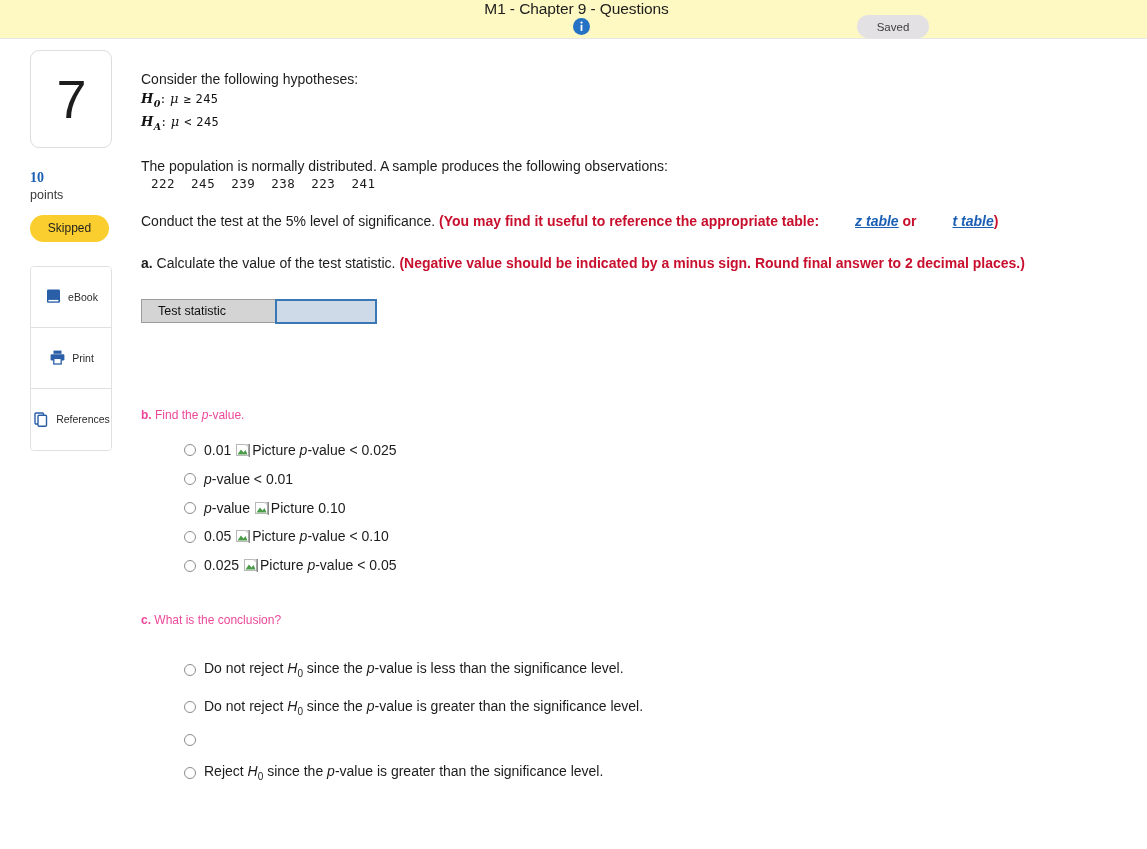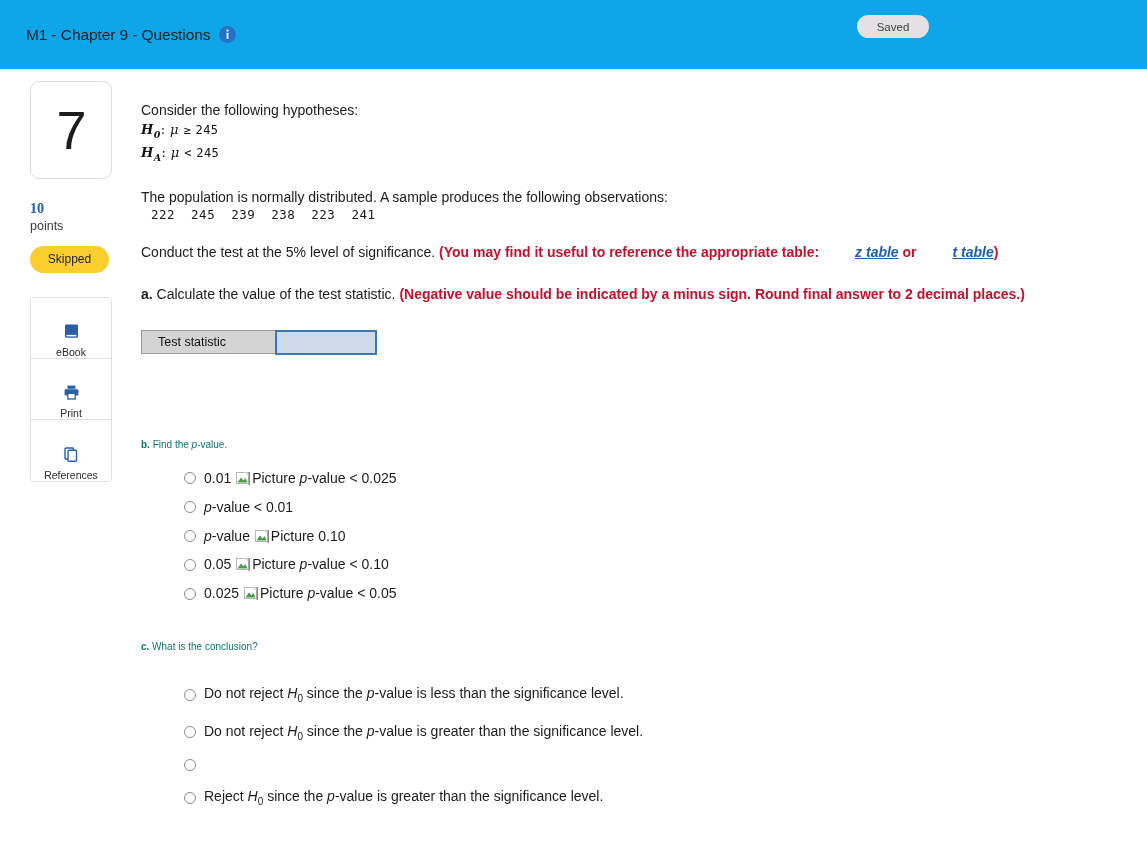--- a/index.html
+++ b/index.html
@@ -7,27 +7,28 @@
     margin: 0; padding: 0;
     width: 1147px; height: 849px;
     background: #ffffff;
     font-family: "Liberation Sans", sans-serif;
     color: #1a1a1a;
     overflow: hidden;
   }
 
   
   .header {
-    height: 70px;
-    background: #0ea5e9;
+    height: 39px;
+    background: #fef9c3;
     border-bottom: 1px solid #e6e6e6;
     display: flex;
     align-items: center;
     padding: 0 20px 0 26px;
     position: relative;
+    flex-direction: column;
   }
   .header-title {
     font-size: 15.5px;
     font-weight: 500;
     color: #202020;
     letter-spacing: -0.1px;
   }
   .info-icon {
     width: 17px; height: 17px;
     margin-left: 9px;
@@ -113,23 +114,23 @@
     width: 82px;
     border: 1px solid #e0e0e0;
     border-radius: 4px;
     overflow: hidden;
     background: #fff;
   }
   .tool-btn {
     height: 61px;
     border-bottom: 1px solid #e0e0e0;
     display: flex;
-    flex-direction: column;
-    align-items: center;
-    justify-content: flex-end;
+    flex-direction: row;
+    align-items: center;
+    justify-content: center;
     gap: 5px;
     cursor: pointer;
     background: #fff;
   }
   .tool-btn:last-child { border-bottom: none; }
   .tool-label {
     font-size: 10.5px;
     color: #2b2b2b;
   }
   .tool-ico { width: 19px; height: 19px; display:block; }
@@ -195,22 +196,22 @@
   .cell-input {
     width: 100px;
     background: #cfdae8;
     border: 2px solid #3a77b5;
     position: relative;
     padding: 2px 6px;
   }
 
   
   .section-q {
-    font-size: 10px;
-    color: #0f766e;
+    font-size: 12px;
+    color: #ec4899;
   }
   .opts { margin-top: 19px; padding-left: 43px; }
   .opt {
     display: flex;
     align-items: center;
     font-size: 14px;
     color: #1c1c1c;
     margin-bottom: 10px;
     cursor: pointer;
     line-height: 1.35;

